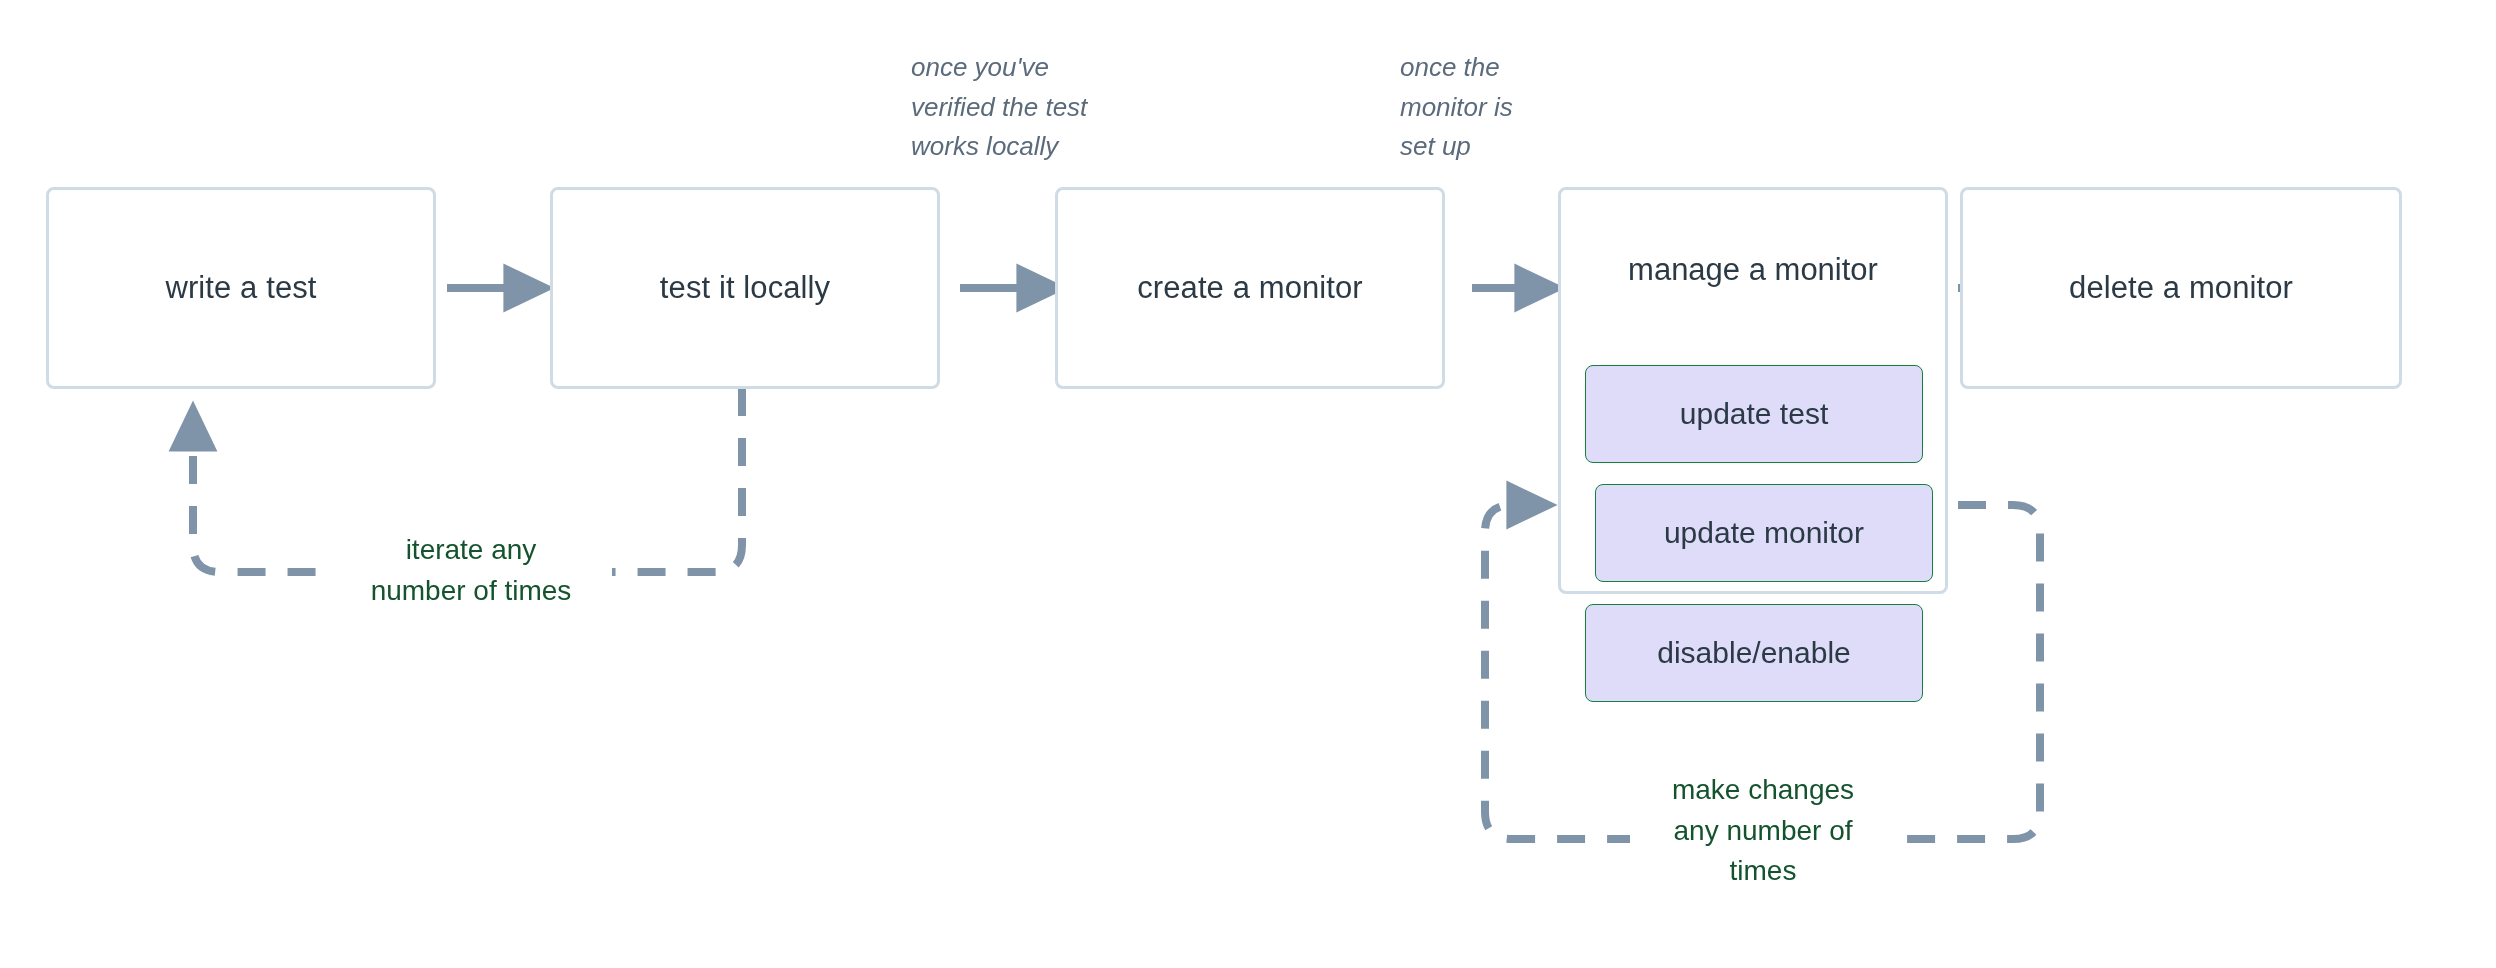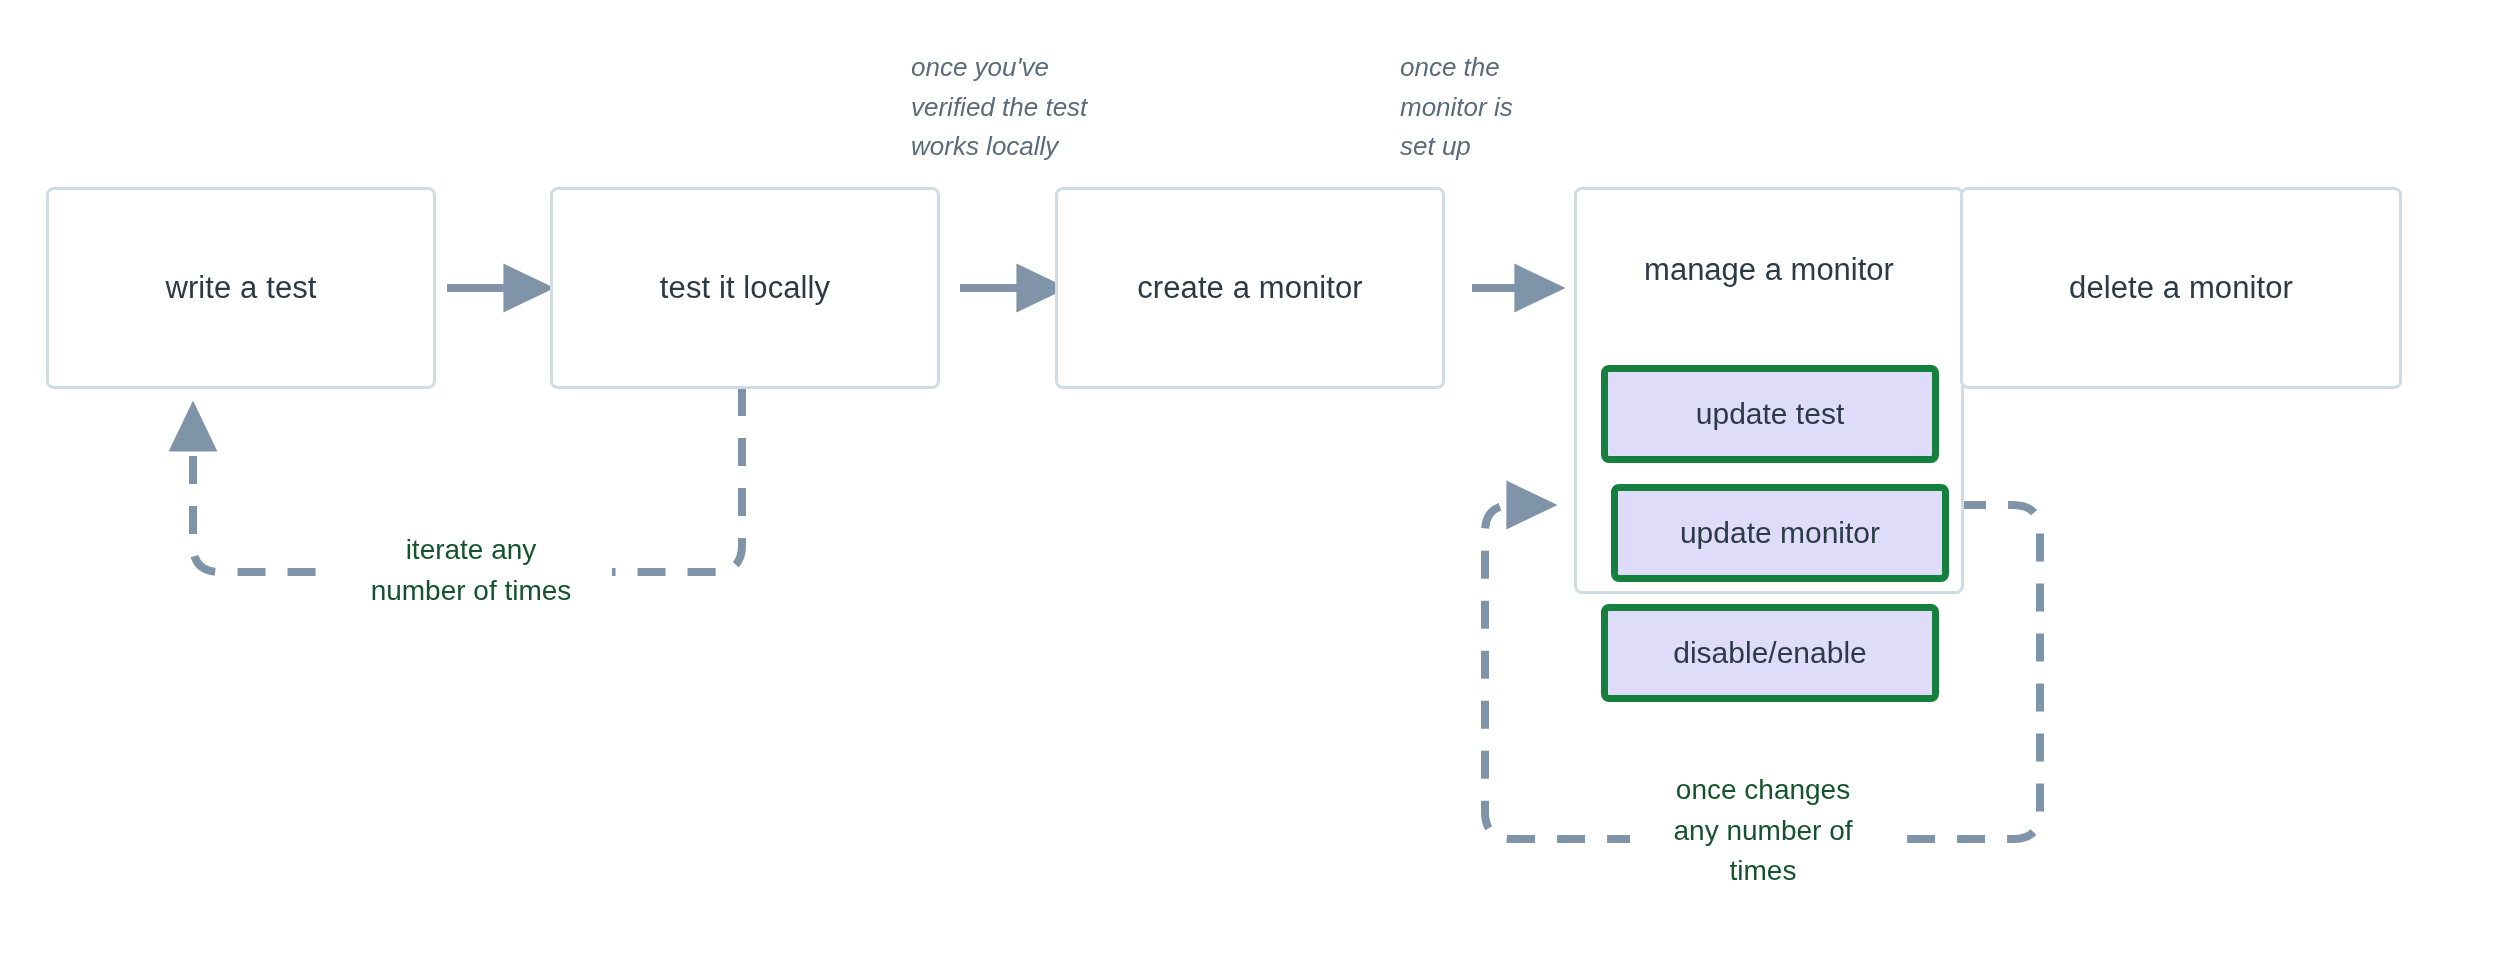--- a/index.html
+++ b/index.html
@@ -59,21 +59,21 @@
     font-size: 31px;
     color: #2b3a45;
     white-space: nowrap;
   }
 
   
   .subnode {
     position: absolute;
     box-sizing: border-box;
     background: #dedcf9;
-    border: 7px solid #15803d;
+    border: 1px solid #15803d;
     border-radius: 8px;
     display: flex;
     align-items: center;
     justify-content: center;
   }
   .subnode-label {
     font-size: 30px;
     color: #2b3a45;
     white-space: nowrap;
   }
@@ -142,21 +142,21 @@
   </div>
 
   <div class="node" style="left:1055px; top:187px; width:390px; height:202px;">
     <span class="node-label">create a monitor</span>
   </div>
 
   <div class="node" style="left:550px; top:187px; width:390px; height:202px;">
     <span class="node-label">test it locally</span>
   </div>
 
-  <div class="node container" style="left:1558px; top:187px; width:390px; height:407px;margin-left:16px;">
+  <div class="node container" style="left:1558px; top:187px; width:390px; height:407px;">
     <div class="container-title">manage a monitor</div>
 
     <div class="subnode" style="left:24px; top:175px; width:338px; height:98px;">
       <span class="subnode-label">update test</span>
     </div>
 
     <div class="subnode" style="left:34px; top:294px; width:338px; height:98px;">
       <span class="subnode-label">update monitor</span>
     </div>
 
@@ -165,17 +165,17 @@
     </div>
   </div>
 
   <div class="node" style="left:1960px; top:187px; width:442px; height:202px;">
     <span class="node-label">delete a monitor</span>
   </div>
 
   <div class="loop-caption on-wire" style="left:330px; top:530px; width:262px; padding:0 10px;">iterate any
 number of times</div>
 
-  <div class="loop-caption on-wire" style="left:1630px; top:770px; width:246px; padding:0 10px;">once changes
+  <div class="loop-caption on-wire" style="left:1630px; top:770px; width:246px; padding:0 10px;">make changes
 any number of
 times</div>
 
 </div>
 
 </body></html>

